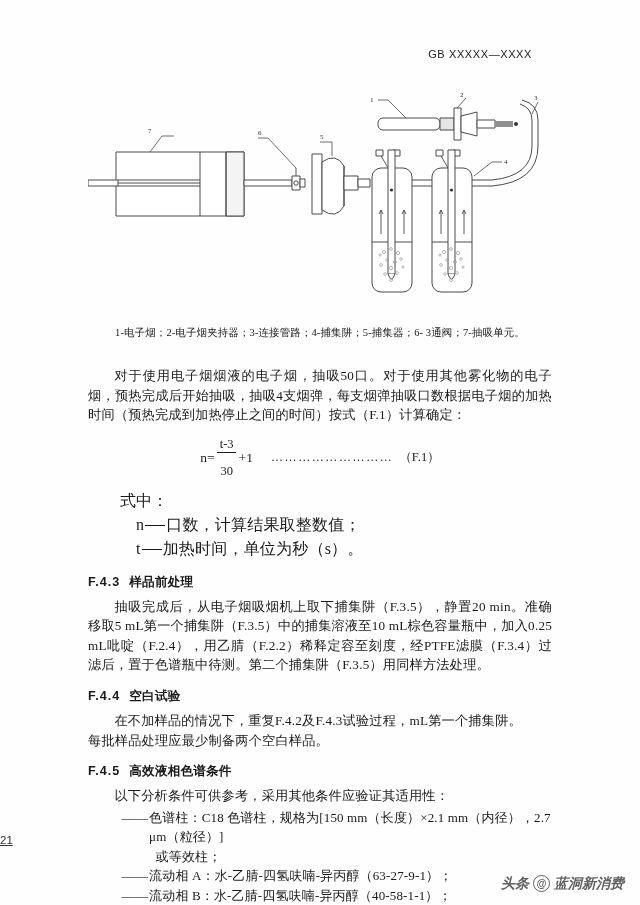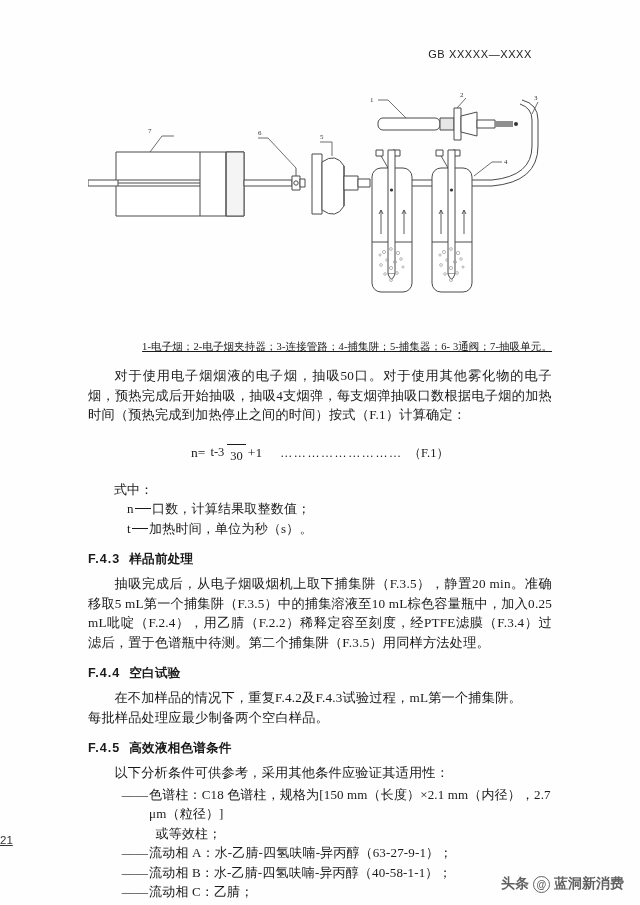--- a/index.html
+++ b/index.html
@@ -39,27 +39,26 @@
     top: 92px;
     left: 88px;
     width: 464px;
   }
   .figure-canvas {
     width: 464px;
     height: 228px;
     display: block;
   }
   .figure-legend {
-    margin-top: 20px;
-    text-align: right;
+    margin-top: 6px;
+    text-align: center;
     font-size: 10.5px;
     color: #1a1a1a;
     letter-spacing: 0.1px;
     white-space: nowrap;
-    text-decoration: underline;
   }
   .figure-title {
     margin-top: 7px;
     text-align: center;
     font-family: "Liberation Sans", "DejaVu Sans", sans-serif;
     font-weight: bold;
     font-size: 13px;
     letter-spacing: 0.4px;
   }
 
@@ -102,40 +101,40 @@
     font-size: 13px;
   }
   .formula {
     display: inline-flex;
     align-items: center;
     font-family: "Liberation Serif", "DejaVu Serif", serif;
     font-size: 13.5px;
   }
   .frac {
     display: inline-flex;
-    flex-direction: row;
+    flex-direction: column;
     align-items: center;
-    margin: 7px 2px;
+    margin: 1px 2px;
     line-height: 1.05;
     vertical-align: middle;
   }
   .frac .num { padding: 0 3px 1px 3px; font-size: 12.5px; }
-  .frac .den { padding: 5px 3px 0 3px; font-size: 12.5px; border-top: 1px solid #1a1a1a; }
+  .frac .den { padding: 12px 3px 0 3px; font-size: 12.5px; border-top: 1px solid #1a1a1a; }
   .dots {
     margin-left: 18px;
     letter-spacing: 1.6px;
     font-size: 12px;
     color: #1a1a1a;
   }
   .eqnum { margin-left: 6px; font-size: 12.5px; }
 
   
   .where {
     margin: 4px 0 0 0;
-    font-size: 13px;
+    font-size: 16px;
     line-height: 1.5;
   }
   .where .lbl { margin-left: 2em; display: block; }
   .where .defn { margin-left: 3em; display: block; letter-spacing: 0.2px; }
   .dash-lead {
     display: inline-block;
     border-bottom: 1px solid #1a1a1a;
     width: 1.25em;
     transform: translateY(-4px);
     margin: 0 1px;
@@ -174,27 +173,28 @@
     font-family: "Liberation Sans", "DejaVu Sans", sans-serif;
     font-size: 11.5px;
     color: #333;
     text-decoration: underline;
   }
   .watermark {
     position: absolute;
     right: 16px;
     bottom: 12px;
     display: flex;
-    align-items: flex-end;
+    align-items: flex-start;
     gap: 4px;
     font-family: "Liberation Sans", "DejaVu Sans", sans-serif;
     font-size: 14px;
     font-weight: bold;
     color: #3f3f3f;
     opacity: 0.82;
+    font-style: italic;
   }
   .watermark .at-badge {
     display: inline-flex;
     align-items: center;
     justify-content: center;
     width: 15px;
     height: 15px;
     border: 1.4px solid #3f3f3f;
     border-radius: 50%;
     font-size: 10px;

